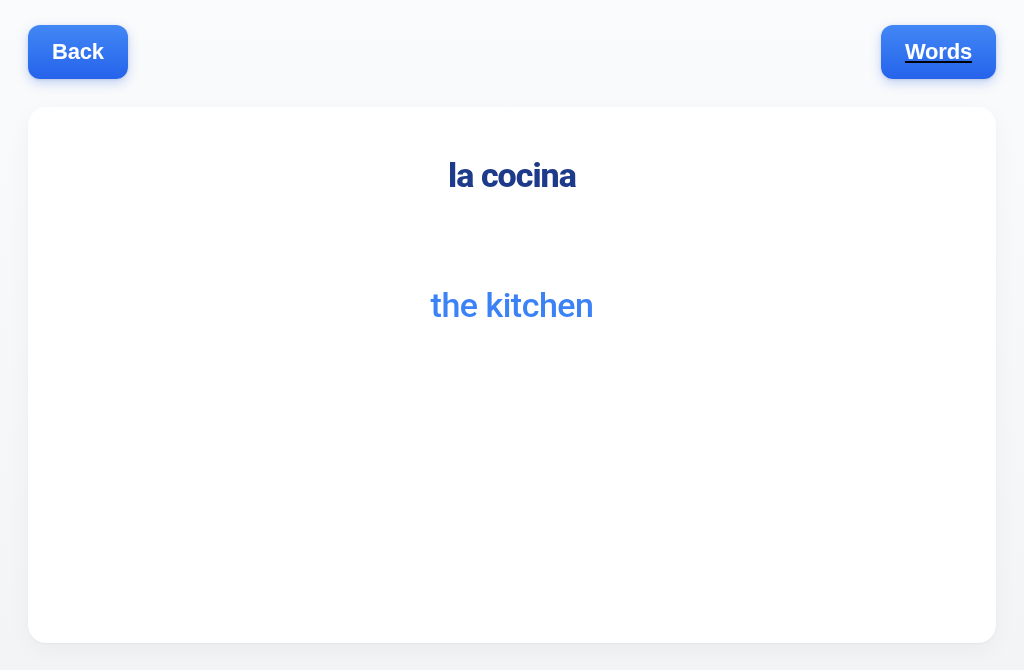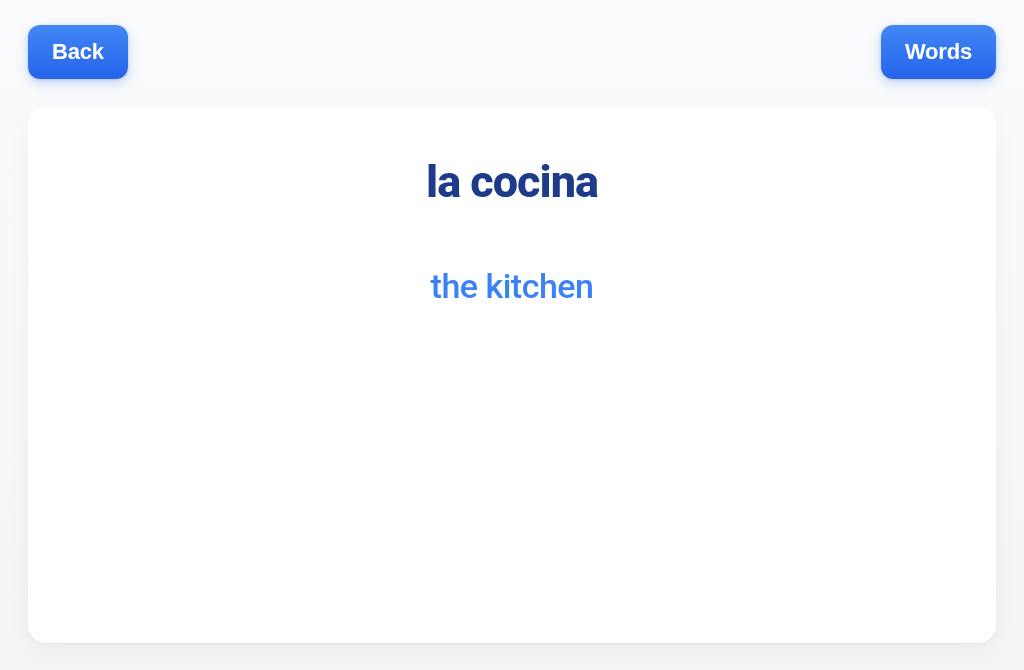--- a/index.html
+++ b/index.html
@@ -19,20 +19,21 @@
       justify-content: space-between;
       align-items: flex-start;
       padding: 25px 28px 0 28px;
     }
     .header-left {
       display: flex;
     }
     .header-right {
       display: flex;
       gap: 16px;
+      text-decoration: underline;
     }
     .btn {
       background: linear-gradient(180deg, #4287f5 0%, #2563eb 100%);
       color: #ffffff;
       border: none;
       border-radius: 12px;
       padding: 14px 24px;
       font-size: 22px;
       font-weight: 600;
       cursor: pointer;
@@ -42,31 +43,31 @@
     .card {
       background: #ffffff;
       margin: 28px 28px 28px 28px;
       border-radius: 18px;
       box-shadow: 0 1px 2px rgba(0,0,0,0.04), 0 8px 24px rgba(0,0,0,0.04);
       height: 536px;
       padding: 40px;
       text-align: center;
     }
     .word {
-      font-size: 45px;
+      font-size: 34px;
       font-weight: 800;
       color: #1e3a8a;
       letter-spacing: -1px;
       margin-top: 8px;
     }
     .translation {
       font-size: 34px;
       font-weight: 500;
       color: #3b82f6;
-      margin-top: 58px;
+      margin-top: 90px;
       letter-spacing: -0.5px;
     }
   </style>
 </head>
 <body>
 
 <div class="header">
   <div class="header-left">
     <button class="btn">Back</button>
   </div>

